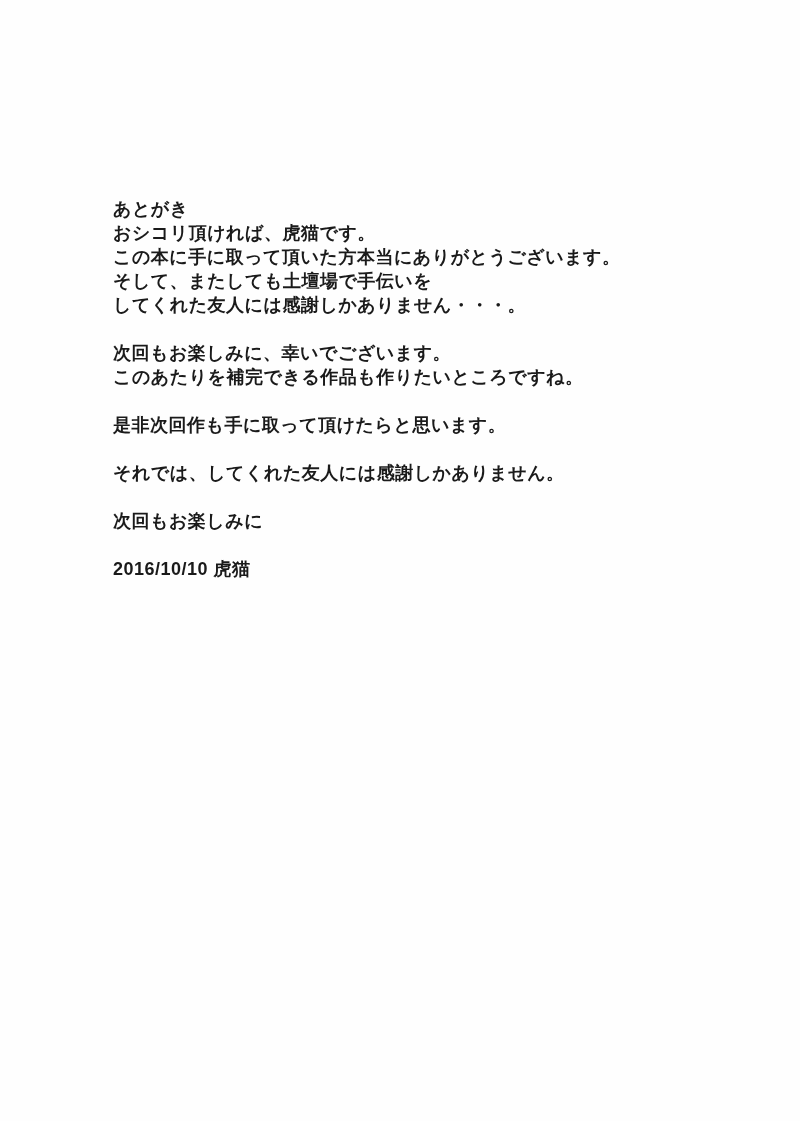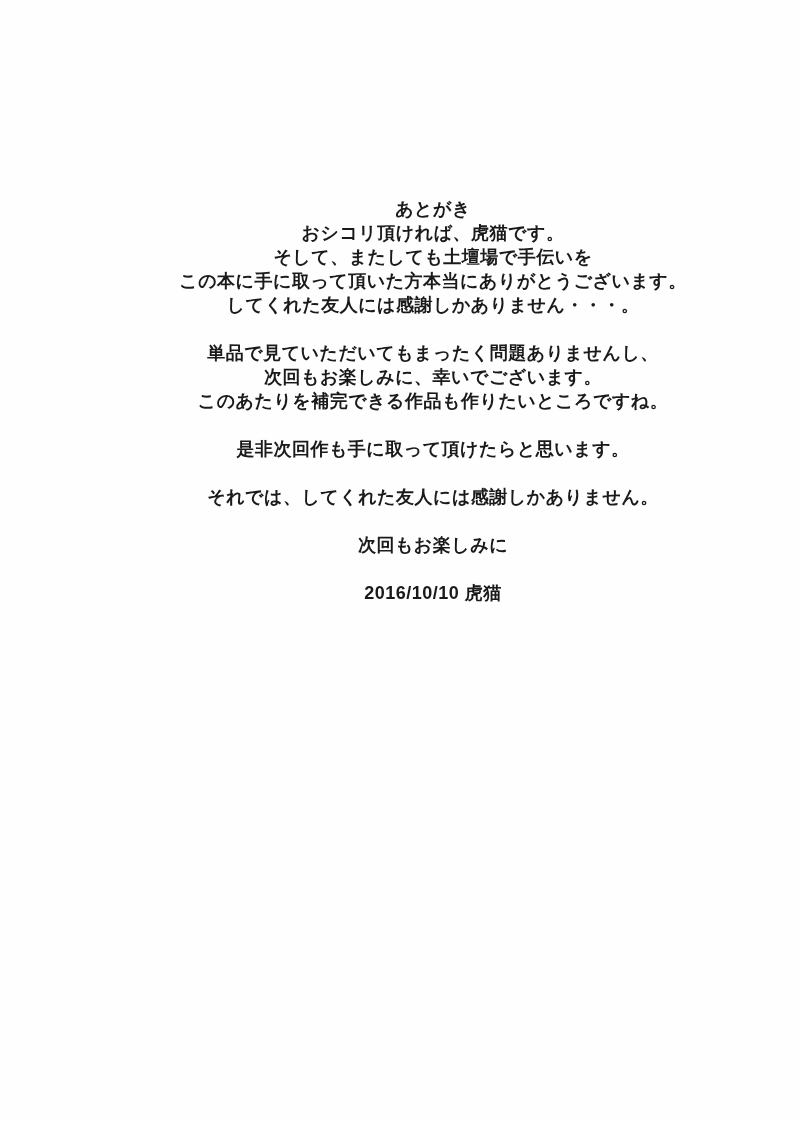--- a/index.html
+++ b/index.html
@@ -28,40 +28,38 @@
     -webkit-font-smoothing: antialiased;
   }
   .text-block p {
     margin: 0 0 24px 0;
     padding: 0;
   }
   .line {
     display: block;
     min-height: 24px;
     white-space: pre;
-    text-align: center;
   }
 </style>
 </head>
 <body>
 
 <div class="page">
   <div class="text-block">
 
     <p>
       <span class="line">あとがき</span>
       <span class="line">おシコリ頂ければ、虎猫です。</span>
+      <span class="line">この本に手に取って頂いた方本当にありがとうございます。</span>
       <span class="line">そして、またしても土壇場で手伝いを</span>
-      <span class="line">この本に手に取って頂いた方本当にありがとうございます。</span>
       <span class="line">してくれた友人には感謝しかありません・・・。</span>
     </p>
 
 
     <p>
-      <span class="line">単品で見ていただいてもまったく問題ありませんし、</span>
       <span class="line">次回もお楽しみに、幸いでございます。</span>
       <span class="line">このあたりを補完できる作品も作りたいところですね。</span>
     </p>
 
     <p>
       <span class="line">是非次回作も手に取って頂けたらと思います。</span>
     </p>
 
     <p>
       <span class="line">それでは、してくれた友人には感謝しかありません。</span>

